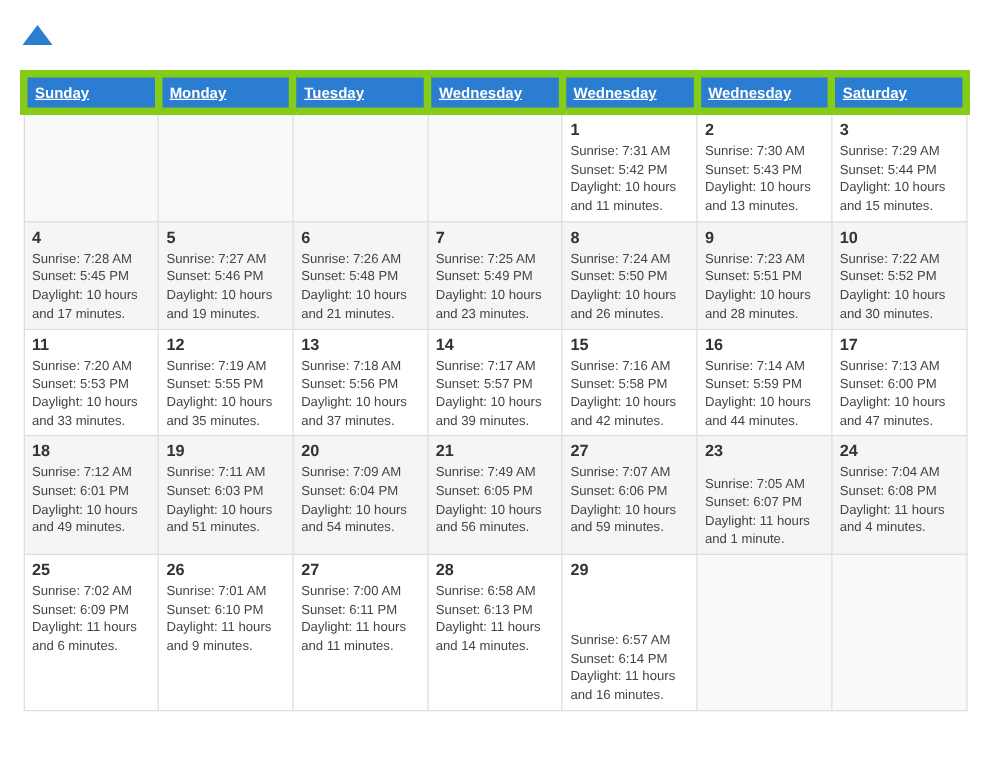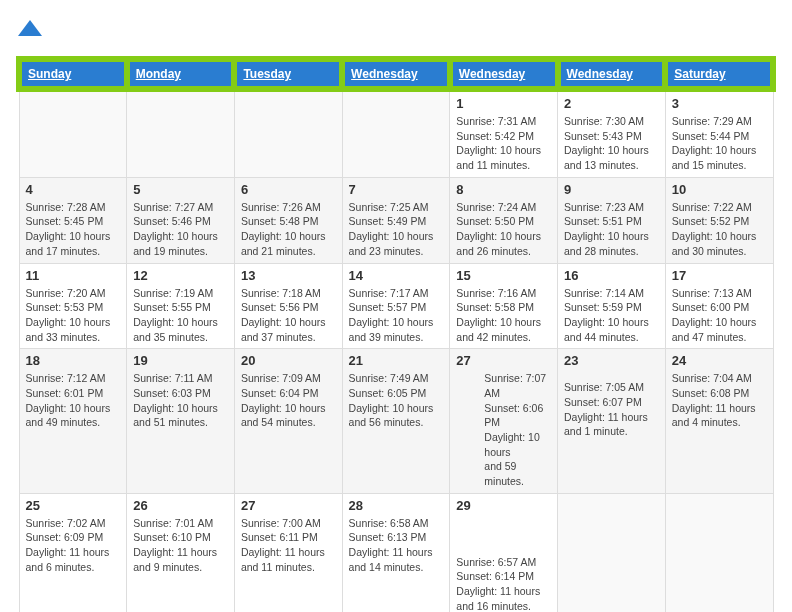--- a/index.html
+++ b/index.html
@@ -274,21 +274,21 @@
         </td>
         <td>
           <div class="day-num">21</div>
           <div class="day-info" style="white-space: pre-line;">Sunrise: 7:49 AM
 Sunset: 6:05 PM
 Daylight: 10 hours
 and 56 minutes.</div>
         </td>
         <td>
           <div class="day-num">27</div>
-          <div class="day-info" style="white-space: pre-line; margin-left: 28px;">Sunrise: 7:07 AM
+          <div class="day-info" style="white-space: pre-line;">Sunrise: 7:07 AM
 Sunset: 6:06 PM
 Daylight: 10 hours
 and 59 minutes.</div>
         </td>
         <td>
           <div class="day-num">23</div>
           <div class="day-info" style="white-space: pre-line; margin-top: 12px;">Sunrise: 7:05 AM
 Sunset: 6:07 PM
 Daylight: 11 hours
 and 1 minute.</div>

